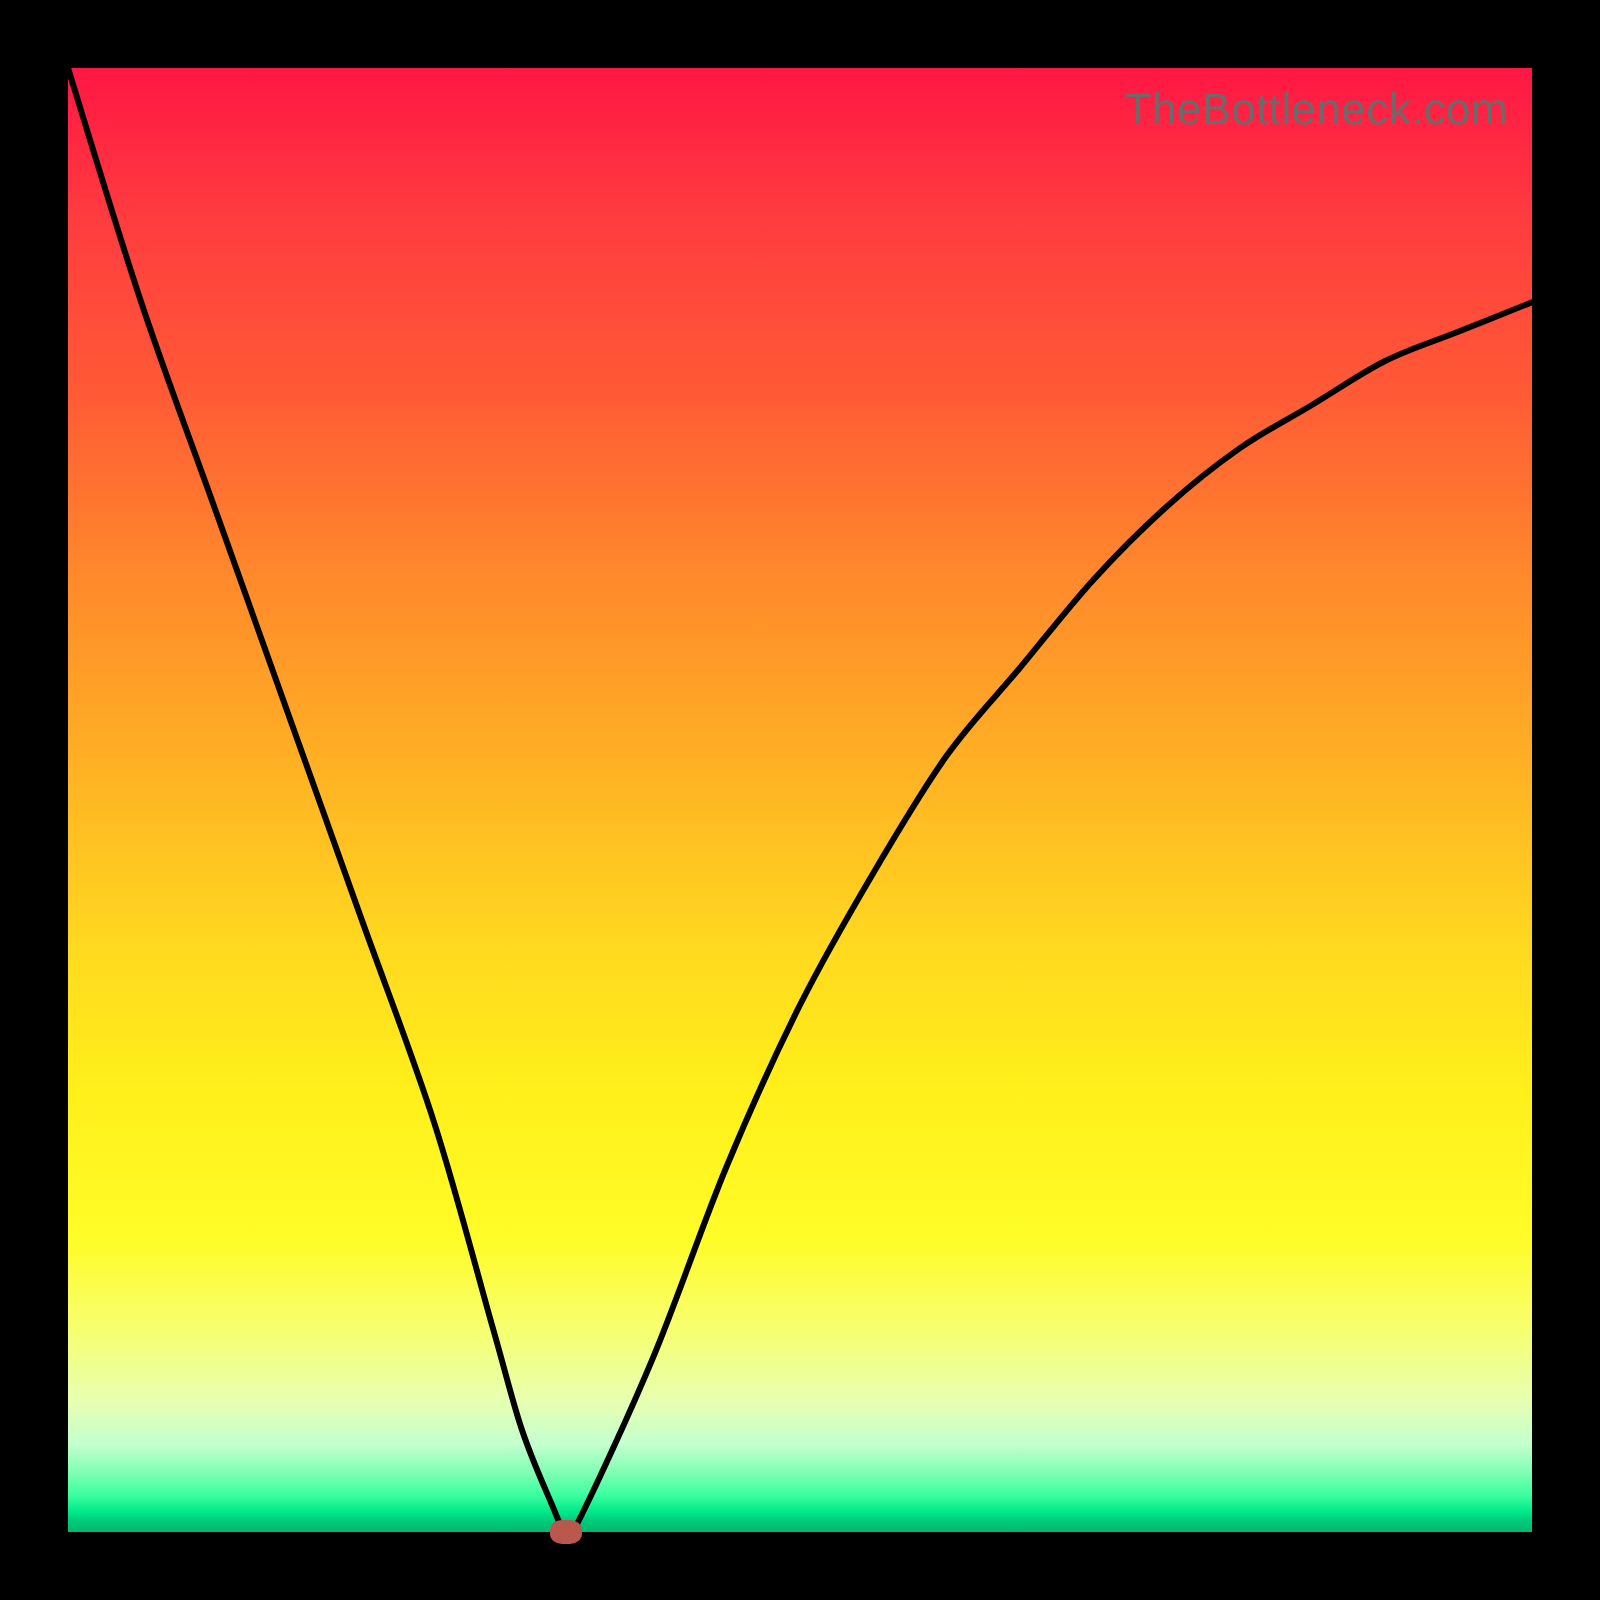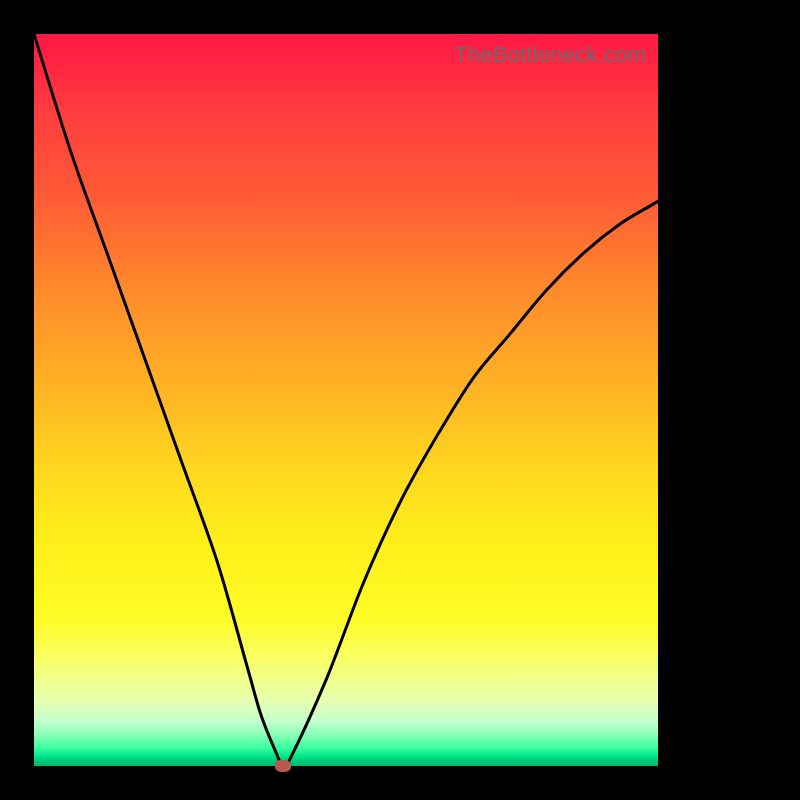--- a/index.html
+++ b/index.html
@@ -14,21 +14,21 @@
   .outer {
     position: relative;
     width: 800px;
     height: 800px;
     background: #000;
   }
   .plot {
     position: absolute;
     left: 34px;
     top: 34px;
-    width: 624px;
+    width: 732px;
     height: 732px;
     background: linear-gradient(to bottom,
       #ff1744 0%,
       #ff3b3f 10%,
       #ff5a36 22%,
       #ff8a2b 35%,
       #ffb224 48%,
       #ffd91f 60%,
       #fff01a 70%,
       #fffc27 80%,

